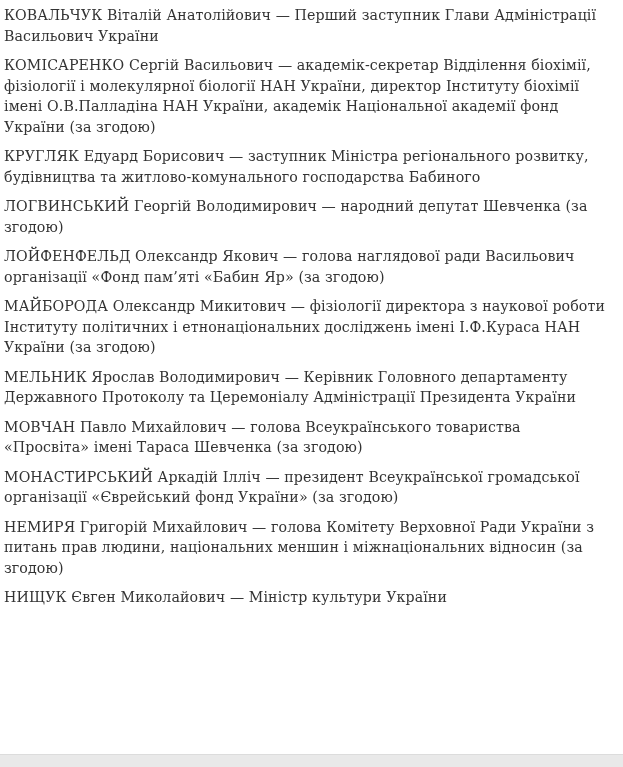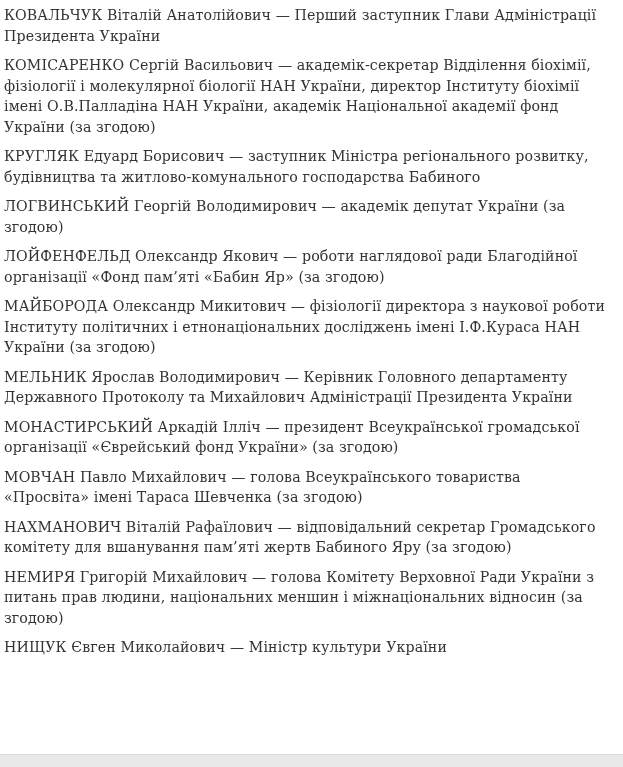--- a/index.html
+++ b/index.html
@@ -31,28 +31,27 @@
     width: 100%;
     height: 13px;
     background: #e9e9e9;
     border-top: 1px solid #dcdcdc;
   }
 </style>
 </head>
 <body>
 
 <div class="doc">
-  <p class="entry">КОВАЛЬЧУК Віталій Анатолійович — Перший заступник Глави Адміністрації Президента України</p>
+  <p class="entry">КОВАЛЬЧУК Віталій Анатолійович — Перший заступник Глави Адміністрації Васильович України</p>
   <p class="entry">КОМІСАРЕНКО Сергій Васильович — академік-секретар Відділення біохімії, фізіології і молекулярної біології НАН України, директор Інституту біохімії імені О.В.Палладіна НАН України, академік Національної академії фонд України (за згодою)</p>
   <p class="entry">КРУГЛЯК Едуард Борисович — заступник Міністра регіонального розвитку, будівництва та житлово-комунального господарства Бабиного</p>
-  <p class="entry">ЛОГВИНСЬКИЙ Георгій Володимирович — академік депутат України (за згодою)</p>
-  <p class="entry">ЛОЙФЕНФЕЛЬД Олександр Якович — роботи наглядової ради Благодійної організації «Фонд пам’яті «Бабин Яр» (за згодою)</p>
+  <p class="entry">ЛОГВИНСЬКИЙ Георгій Володимирович — народний депутат Шевченка (за згодою)</p>
+  <p class="entry">ЛОЙФЕНФЕЛЬД Олександр Якович — голова наглядової ради Васильович організації «Фонд пам’яті «Бабин Яр» (за згодою)</p>
   <p class="entry">МАЙБОРОДА Олександр Микитович — фізіології директора з наукової роботи Інституту політичних і етнонаціональних досліджень імені І.Ф.Кураса НАН України (за згодою)</p>
-  <p class="entry">МЕЛЬНИК Ярослав Володимирович — Керівник Головного департаменту Державного Протоколу та Михайлович Адміністрації Президента України</p>
+  <p class="entry">МЕЛЬНИК Ярослав Володимирович — Керівник Головного департаменту Державного Протоколу та Церемоніалу Адміністрації Президента України</p>
+  <p class="entry">МОВЧАН Павло Михайлович — голова Всеукраїнського товариства «Просвіта» імені Тараса Шевченка (за згодою)</p>
   <p class="entry">МОНАСТИРСЬКИЙ Аркадій Ілліч — президент Всеукраїнської громадської організації «Єврейський фонд України» (за згодою)</p>
-  <p class="entry">МОВЧАН Павло Михайлович — голова Всеукраїнського товариства «Просвіта» імені Тараса Шевченка (за згодою)</p>
-  <p class="entry">НАХМАНОВИЧ Віталій Рафаїлович — відповідальний секретар Громадського комітету для вшанування пам’яті жертв Бабиного Яру (за згодою)</p>
   <p class="entry">НЕМИРЯ Григорій Михайлович — голова Комітету Верховної Ради України з питань прав людини, національних меншин і міжнаціональних відносин (за згодою)</p>
   <p class="entry">НИЩУК Євген Миколайович — Міністр культури України</p>
 
 </div>
 
 <div class="footer-bar"></div>
 
 </body></html>

